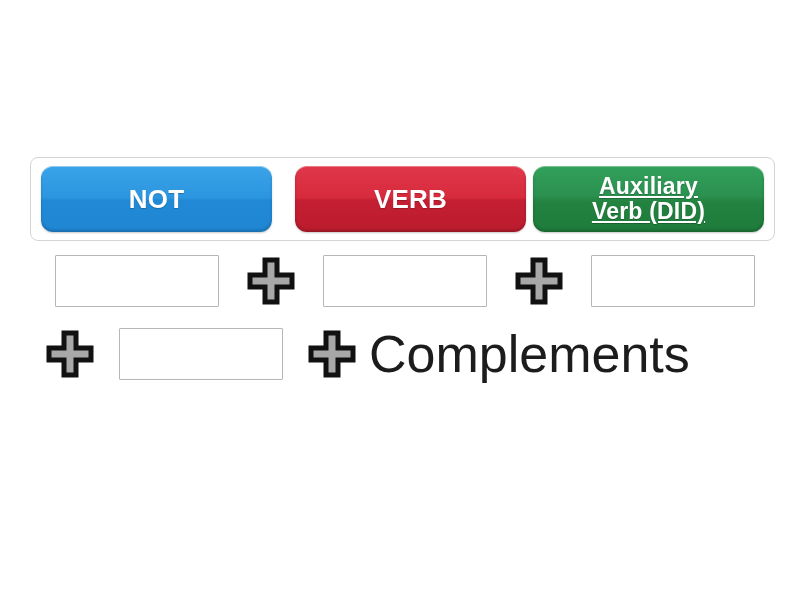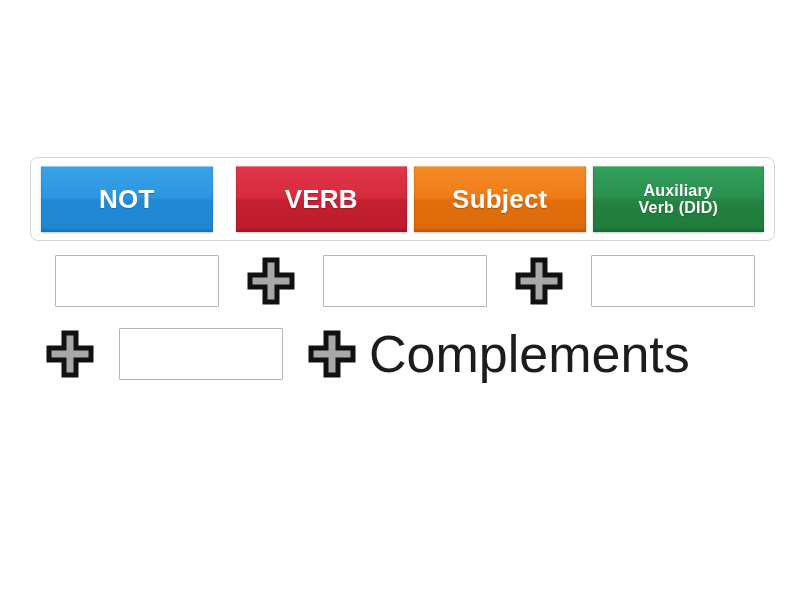--- a/index.html
+++ b/index.html
@@ -28,21 +28,21 @@
     border: 1px solid #d4d4d4;
     border-radius: 8px;
     display: flex;
     align-items: center;
     padding: 0 10px;
     gap: 7px;
   }
   .tile {
     flex: 1 1 0;
     height: 66px;
-    border-radius: 0;
+    border-radius: 12px;
     display: flex;
     align-items: center;
     justify-content: center;
     text-align: center;
     color: #ffffff;
     font-weight: bold;
     font-size: 26px;
     line-height: 1.08;
     letter-spacing: 0.2px;
     box-sizing: border-box;
@@ -68,21 +68,22 @@
     background: linear-gradient(to bottom, #f58a28 0%, #ef7c16 48%, #e26f0c 52%, #dc6a08 100%);
     box-shadow: inset 0 1px 0 rgba(255,255,255,0.35),
                 inset 0 -2px 3px rgba(0,0,0,0.18),
                 0 1px 2px rgba(0,0,0,0.22);
   }
   .tile.green {
     background: linear-gradient(to bottom, #31a15a 0%, #2b9050 45%, #23823f 55%, #1f7c3b 100%);
     box-shadow: inset 0 1px 0 rgba(255,255,255,0.35),
                 inset 0 -2px 3px rgba(0,0,0,0.2),
                 0 1px 2px rgba(0,0,0,0.22);
-    font-size: 16px;
+    font-size: 23px;
+    text-decoration: underline;
   }
   .tile-label {
     display: block;
     white-space: pre-line;
   }
 
   
   .answer-area {
     position: absolute;
     left: 45px;
@@ -134,23 +135,20 @@
 <div class="tile-bank">
 
   <div class="tile blue">
     <span class="tile-label">NOT</span>
   </div>
 
   <div class="tile red">
     <span class="tile-label">VERB</span>
   </div>
 
-  <div class="tile orange">
-    <span class="tile-label">Subject</span>
-  </div>
 
   <div class="tile green">
     <span class="tile-label">Auxiliary
 Verb (DID)</span>
   </div>
 
 </div>
 
 <div class="answer-area">
 

